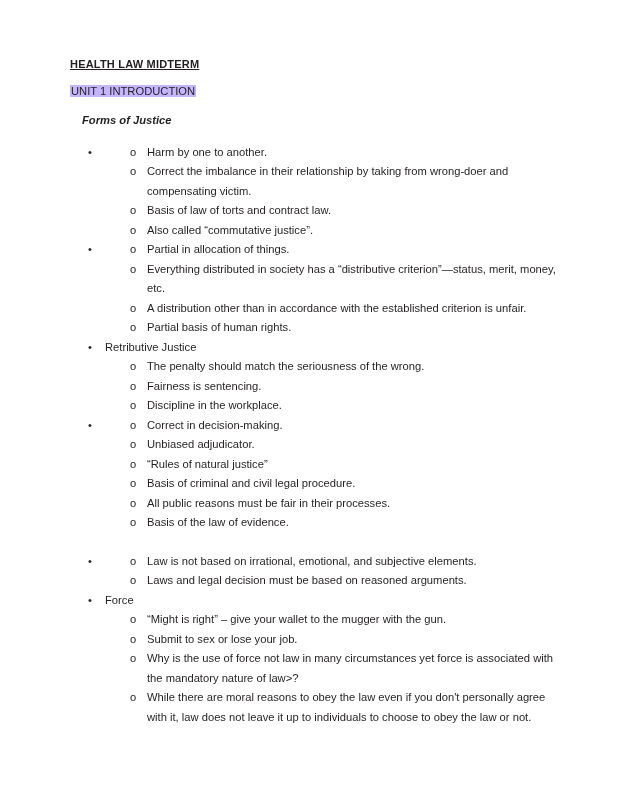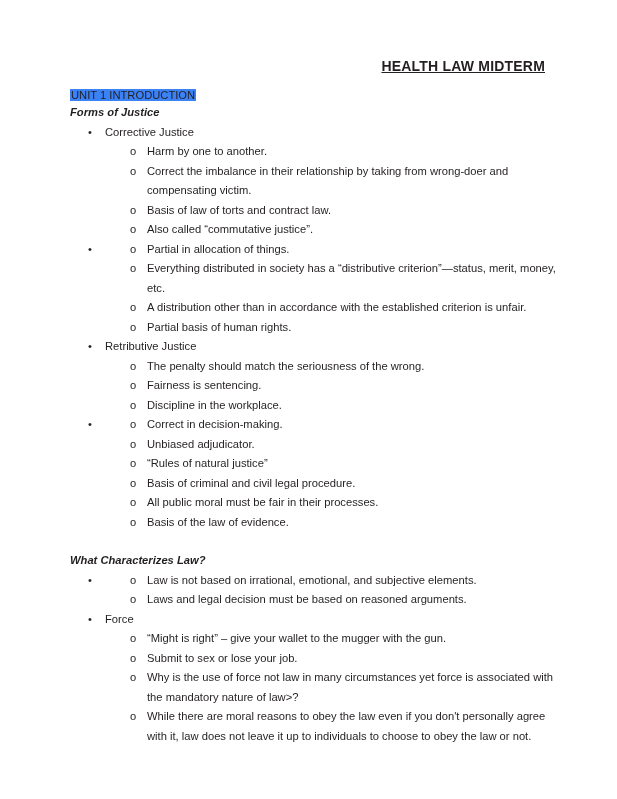--- a/index.html
+++ b/index.html
@@ -14,43 +14,43 @@
   .page {
     position: relative;
     width: 617px;
     height: 799px;
     background: #ffffff;
     overflow: hidden;
     box-sizing: border-box;
     padding: 58px 56px 0 70px;
   }
   .doc-title {
-    text-align: right;
+    text-align: left;
     font-weight: bold;
-    font-size: 14px;
+    font-size: 11px;
     letter-spacing: 0.2px;
     text-decoration: underline;
     margin: 0 0 14px 0;
     padding-right: 16px;
   }
   .unit-heading {
     font-size: 11.2px;
     line-height: 15px;
     margin: 0;
   }
   .unit-heading .hl {
-    background: #3b82f6;
+    background: #c4b5fd;
     padding: 0 1px;
   }
   .section-heading {
     font-size: 11.2px;
     font-weight: bold;
     font-style: italic;
     line-height: 19.5px;
-    margin: 0;
+    margin: 12px;
   }
   .section-gap {
     height: 19px;
   }
   ul.lvl1 {
     list-style: none;
     margin: 0;
     padding: 0;
   }
   ul.lvl1 > li.b1 {
@@ -99,21 +99,20 @@
 
   <div class="unit-heading">
     <span class="hl">UNIT 1 INTRODUCTION</span>
   </div>
 
   <div id="sections-root">
       <div class="section-heading">Forms of Justice</div>
       <ul class="lvl1">
         <li class="b1">
           <span class="marker">•</span>
-          <span class="txt">Corrective Justice</span>
           <ul class="lvl2">
             <li class="b2">
               <span class="marker">o</span>
               <span class="txt">Harm by one to another.</span>
             </li>
             <li class="b2">
               <span class="marker">o</span>
               <span class="txt">Correct the imbalance in their relationship by taking from wrong-doer and compensating victim.</span>
             </li>
             <li class="b2">
@@ -179,31 +178,30 @@
             <li class="b2">
               <span class="marker">o</span>
               <span class="txt">“Rules of natural justice”</span>
             </li>
             <li class="b2">
               <span class="marker">o</span>
               <span class="txt">Basis of criminal and civil legal procedure.</span>
             </li>
             <li class="b2">
               <span class="marker">o</span>
-              <span class="txt">All public moral must be fair in their processes.</span>
+              <span class="txt">All public reasons must be fair in their processes.</span>
             </li>
             <li class="b2">
               <span class="marker">o</span>
               <span class="txt">Basis of the law of evidence.</span>
             </li>
           </ul>
         </li>
       </ul>
       <div class="section-gap"></div>
-      <div class="section-heading">What Characterizes Law?</div>
       <ul class="lvl1">
         <li class="b1">
           <span class="marker">•</span>
           <ul class="lvl2">
             <li class="b2">
               <span class="marker">o</span>
               <span class="txt">Law is not based on irrational, emotional, and subjective elements.</span>
             </li>
             <li class="b2">
               <span class="marker">o</span>

